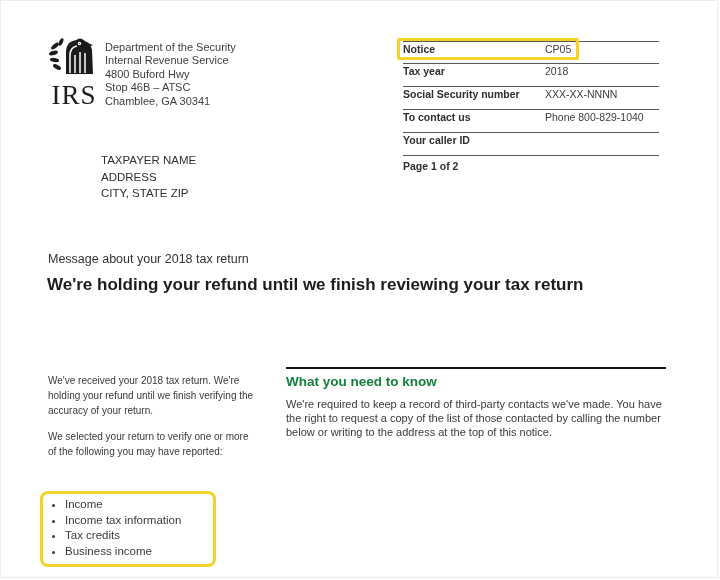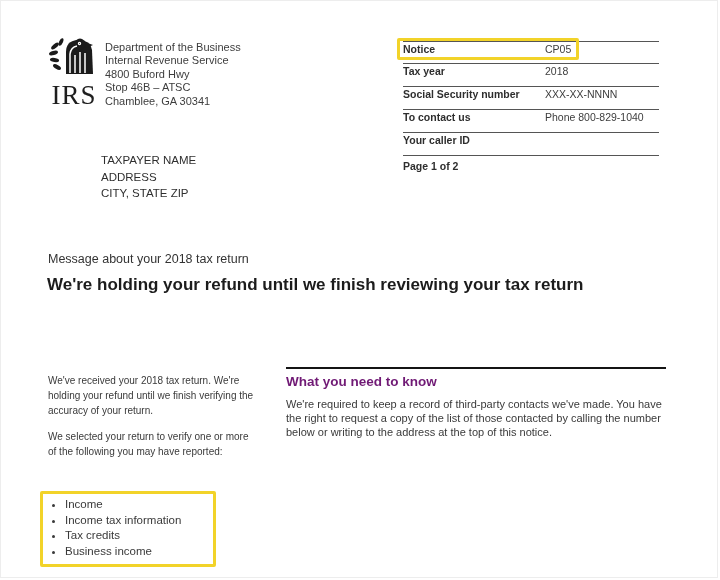--- a/index.html
+++ b/index.html
@@ -110,21 +110,21 @@
     font-size: 10px;
     line-height: 15px;
     color: #3a3a3a;
   }
   .col-left p { margin-bottom: 11px; }
   .reported-box {
     position: absolute;
     left: 39px; top: 490px;
     width: 176px;
     border: 3px solid var(--hl);
-    border-radius: 2px;
+    border-radius: 8px;
     padding: 3px 4px 5px 6px;
   }
   .reported-box ul {
     list-style: disc;
     margin-left: 16px;
     font-size: 11.5px;
     line-height: 15.6px;
     color: #3a3a3a;
   }
 
@@ -132,21 +132,21 @@
   .col-right {
     position: absolute;
     left: 285px; top: 366px;
     width: 380px;
     border-top: 2.5px solid #141414;
     padding-top: 5px;
   }
   .col-right h2 {
     font-size: 13.5px;
     font-weight: bold;
-    color: #701a75;
+    color: #15803d;
     margin-bottom: 8px;
   }
   .col-right p {
     font-size: 11px;
     line-height: 14px;
     margin-bottom: 9px;
     color: #3a3a3a;
   }
 </style>
 </head>
@@ -173,21 +173,21 @@
           <path d="M31 36 L31 15"></path>
           <path d="M36 36 L36 16"></path>
           <circle cx="30.5" cy="6.5" r="1.1" stroke-width="1.2"></circle>
         </g>
       </svg>
     </span>
     <span class="wordmark">IRS</span>
   </div>
 
   <div class="agency">
-    <div>Department of the Business</div>
+    <div>Department of the Security</div>
     <div>Internal Revenue Service</div>
     <div>4800 Buford Hwy</div>
     <div>Stop 46B – ATSC</div>
     <div>Chamblee, GA 30341</div>
   </div>
 
   <div class="notice-table">
     <div class="nrow">
       <span class="notice-highlight"></span>
       <span class="lbl">Notice</span>

